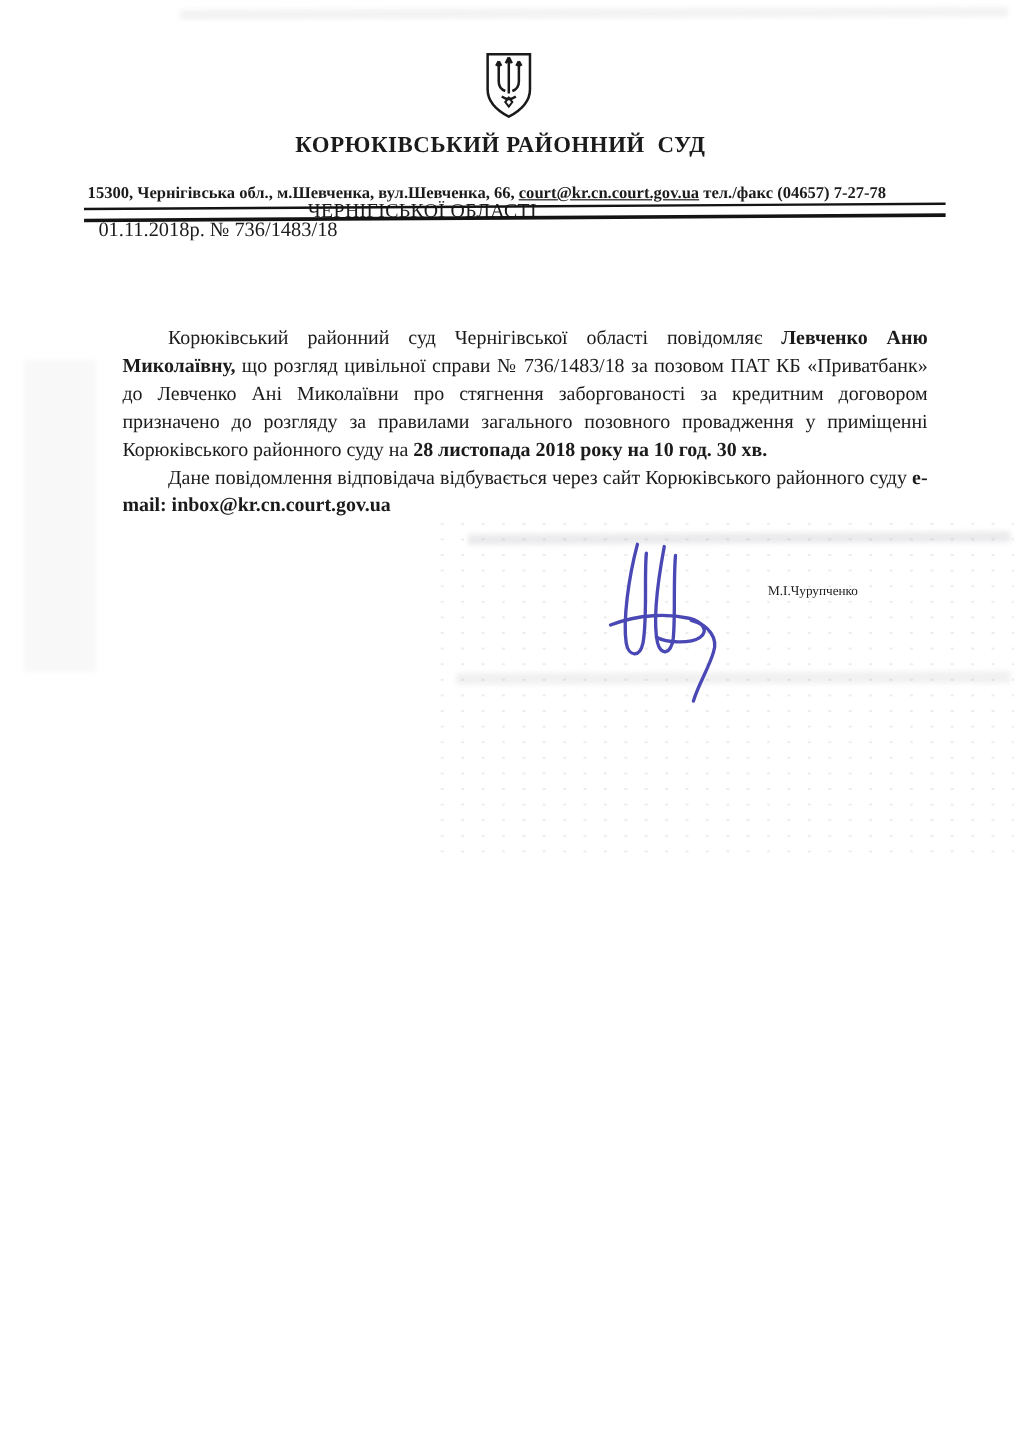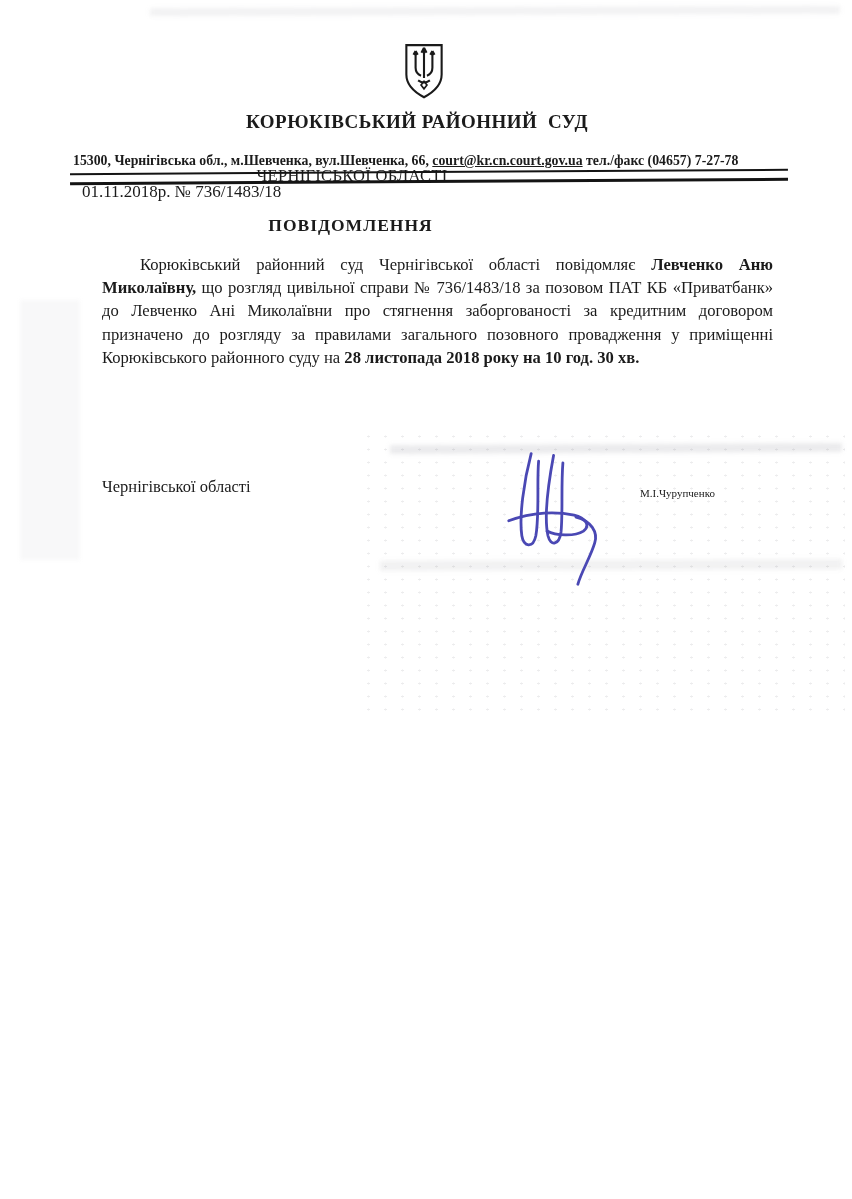--- a/index.html
+++ b/index.html
@@ -47,21 +47,21 @@
     transform:rotate(-.35deg);
   }
   .ref-line{position:absolute;left:82px;top:182px;font-size:17px;}
   
   .doc-title{
     position:absolute;left:102px;top:215px;width:671px;box-sizing:border-box;
     padding-right:174px;text-align:center;
     font-weight:bold;font-size:17.5px;letter-spacing:1px;
   }
   .body-text{
-    position:absolute;left:102px;top:253px;width:671px;
+    position:absolute;left:102px;top:270px;width:671px;
     font-size:16.6px;line-height:23.2px;text-align:justify;
   }
   .body-text p{margin:0;text-indent:38px;}
   .b{font-weight:bold;}
   
   .signer-title{
     position:absolute;left:102px;top:476px;
     font-size:16.5px;line-height:22.5px;
   }
   .signer-name{position:absolute;left:640px;top:487px;font-size:11px;}
@@ -89,28 +89,27 @@
 
   <div class="court-name">КОРЮКІВСЬКИЙ РАЙОННИЙ  СУД</div>
   <div class="region">ЧЕРНІГІСЬКОЇ ОБЛАСТІ</div>
 
   <div class="address-line"><span>15300, Чернігівська обл., м.Шевченка, вул.Шевченка, 66, </span><span class="email">court@kr.cn.court.gov.ua</span><span> тел./факс (04657) 7-27-78</span></div>
 
   <div class="header-rule"></div>
 
   <div class="ref-line">01.11.2018р. № 736/1483/18</div>
 
-  <div class="doc-title">ПОВІДОМЛЕННЯ</div>
 
   <div class="body-text">
     <p><span>Корюківський районний суд Чернігівської області повідомляє </span><span class="b">Левченко Аню Миколаївну,</span><span> що розгляд цивільної справи № 736/1483/18 за позовом ПАТ КБ «Приватбанк» до Левченко Ані Миколаївни про стягнення заборгованості за кредитним договором призначено до розгляду за правилами загального позовного провадження у приміщенні Корюківського районного суду на </span><span class="b">28 листопада 2018 року на 10 год. 30 хв.</span></p>
+    <p><span>Дане повідомлення відповідача відбувається через сайт Корюківського районного суду </span><span class="b">e-mail: inbox@kr.cn.court.gov.ua</span></p>
   </div>
 
   <div class="signer-title">
-    <div>Чернігівської області</div>
   </div>
 
   <svg class="signature-svg" viewBox="0 0 130 150" fill="none" stroke="#4a48b4" stroke-width="3" stroke-linecap="round">
     <path d="M40 6 C32 36 27 74 30 94 C32 106 42 108 45 94 C49 72 46 34 48 14"></path>
     <path d="M64 8 C58 40 54 76 58 94 C61 106 70 104 72 90 C74 70 72 40 74 16"></path>
     <path d="M16 78 C42 68 68 68 86 72 C98 75 104 83 96 89 C87 95 66 94 57 89"></path>
     <path d="M88 74 C104 78 112 90 108 102 C104 116 94 132 90 146"></path>
   </svg>
 
   <div class="signer-name">М.І.Чурупченко</div>

